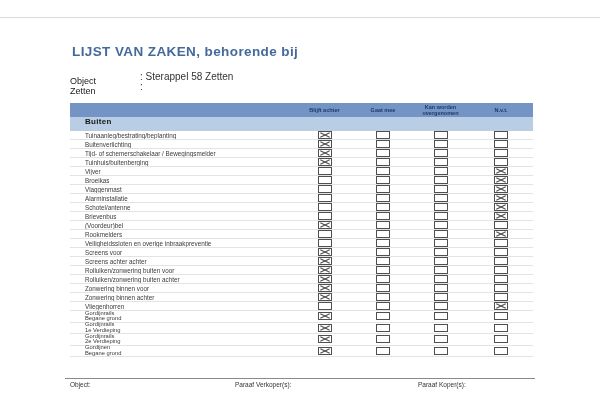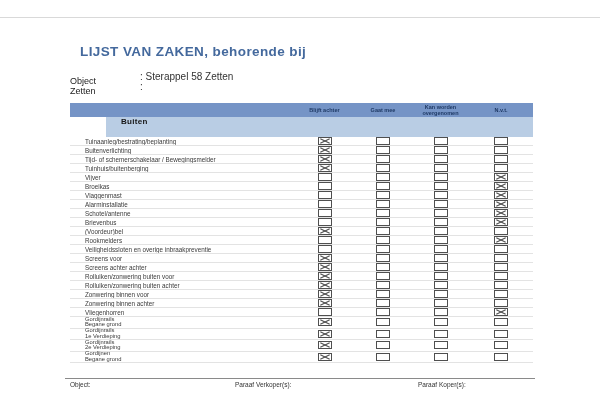--- a/index.html
+++ b/index.html
@@ -1,35 +1,35 @@
 <!DOCTYPE html>
 <html style="--bar: #7594c6; --bartext: #1f3a66; --band: #b9cde4; --title: #44699d;"><head>
 <meta charset="utf-8">
 <style>
   * { margin:0; padding:0; box-sizing:border-box; }
   html,body { width:600px; height:400px; }
   body { background:#fff; font-family:"Liberation Sans", sans-serif; position:relative; overflow:hidden; }
 
   .top-edge { position:absolute; top:17px; left:0; width:600px; border-top:1px solid #d9d9d9; }
 
-  .title { position:absolute; left:80px; top:44px; font-size:13.5px; font-weight:bold;
+  .title { position:absolute; left:72px; top:44px; font-size:13.5px; font-weight:bold;
            color:var(--title,#44699d); letter-spacing:.4px; white-space:nowrap; }
 
   .meta { position:absolute; left:70px; top:70px; color:#222; }
   .meta-row { height:10px; position:relative; }
   .meta-label { font-weight:normal; font-size:9px; }
   .meta-value { position:absolute; left:70px; top:1px; font-size:10px; color:#333; white-space:nowrap; }
 
   .table { position:absolute; left:70px; top:103px; width:463px; }
   .thead, .row { display:grid; grid-template-columns:225px 59px 58px 57px 64px; align-items:center; }
   .thead { height:14px; background:var(--bar,#7594c6); color:var(--bartext,#1f3a66);
            font-weight:bold; font-size:5.5px; line-height:6px; text-align:center; }
   .thead .hcell { padding:0 4px; }
-  .band { height:20px; background:var(--band,#b9cde4); font-size:8px; font-weight:bold;
-          line-height:10px; padding-left:15px; color:#161616; letter-spacing:.3px;margin-left:36px; }
+  .band { height:14px; background:var(--band,#b9cde4); font-size:8px; font-weight:bold;
+          line-height:10px; padding-left:15px; color:#161616; letter-spacing:.3px; }
   .row { height:9px; border-bottom:1px solid #e3e3e3; }
   .row.tall { height:11.5px; }
   .lab { font-size:6.3px; color:#3a3a3a; padding-left:15px; white-space:nowrap; overflow:hidden; }
   .tall .lab { font-size:5.8px; line-height:5.7px; }
   .cell { display:flex; justify-content:center; align-items:center; height:100%; }
   .cb { width:14px; height:8px; border:1px solid #4f4f4f; background:#fff; display:block; }
   .cb svg { width:100%; height:100%; display:block; }
   .cb line { stroke:#4f4f4f; stroke-width:1.2; }
 
   .footer-line { position:absolute; left:65px; top:378px; width:470px; border-top:1px solid #8a8a8a; }

